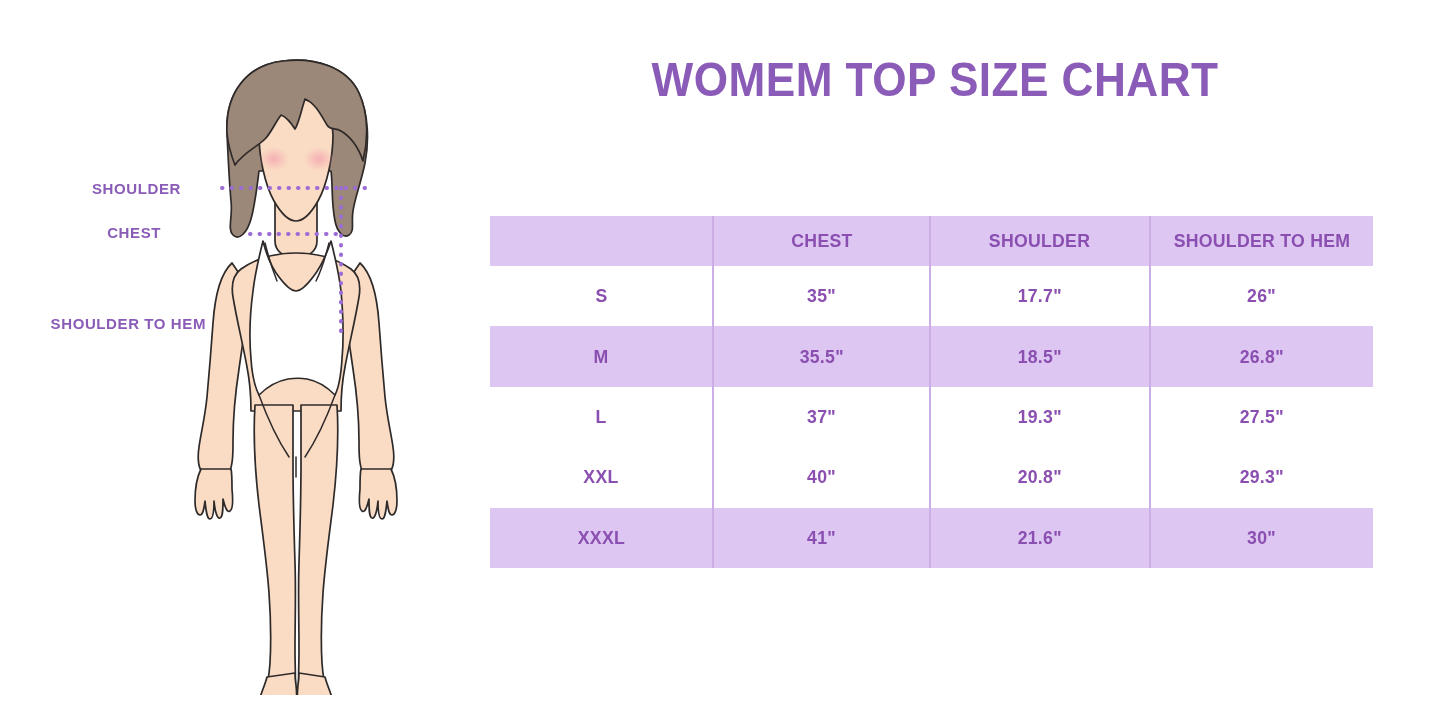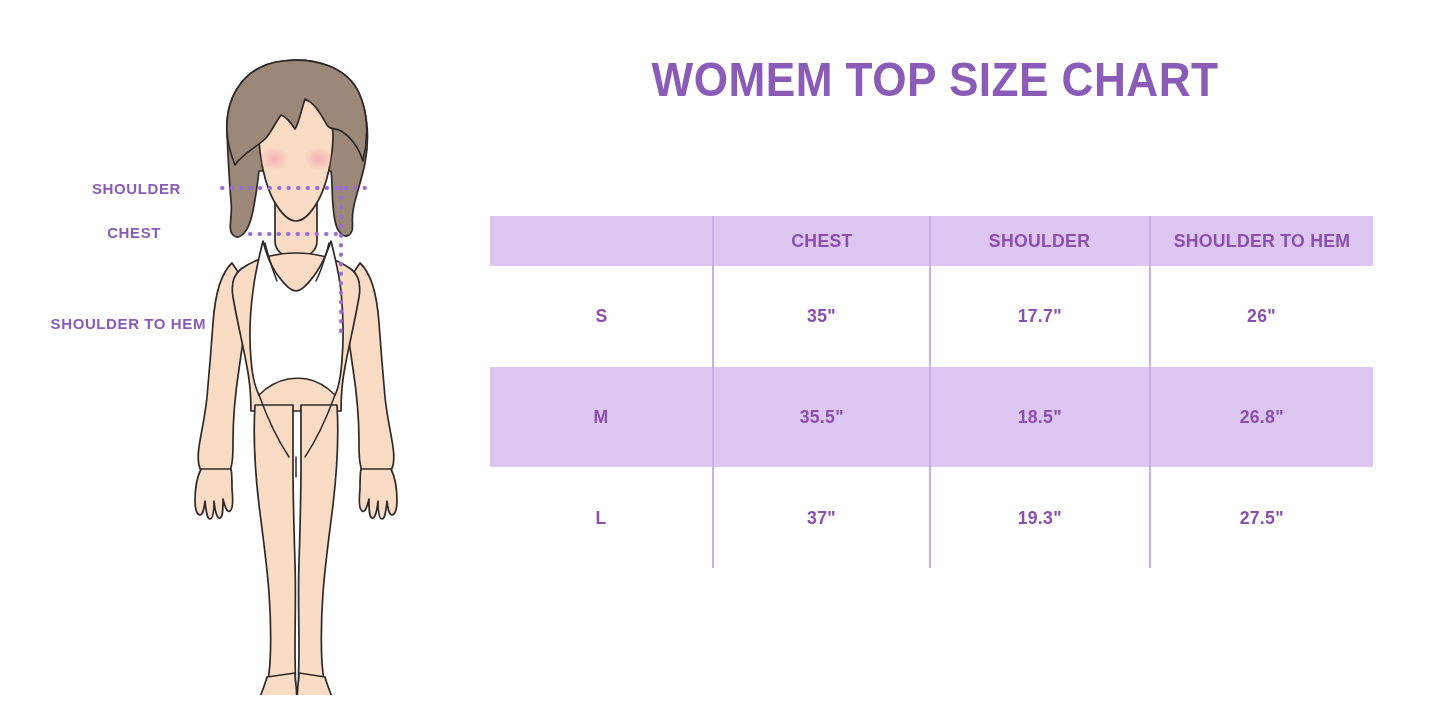--- a/index.html
+++ b/index.html
@@ -308,16 +308,28 @@
         <td><span class="cellspan">35.5"</span></td>
         <td><span class="cellspan">18.5"</span></td>
         <td><span class="cellspan">26.8"</span></td>
       </tr>
       <tr class="row-plain">
         <td><span class="cellspan">L</span></td>
         <td><span class="cellspan">37"</span></td>
         <td><span class="cellspan">19.3"</span></td>
         <td><span class="cellspan">27.5"</span></td>
       </tr>
+      <tr class="row-plain">
+        <td><span class="cellspan">XXL</span></td>
+        <td><span class="cellspan">40"</span></td>
+        <td><span class="cellspan">20.8"</span></td>
+        <td><span class="cellspan">29.3"</span></td>
+      </tr>
+      <tr class="row-shaded">
+        <td><span class="cellspan">XXXL</span></td>
+        <td><span class="cellspan">41"</span></td>
+        <td><span class="cellspan">21.6"</span></td>
+        <td><span class="cellspan">30"</span></td>
+      </tr>
     </tbody>
   </table>
 
 </div>
 
 </body></html>

